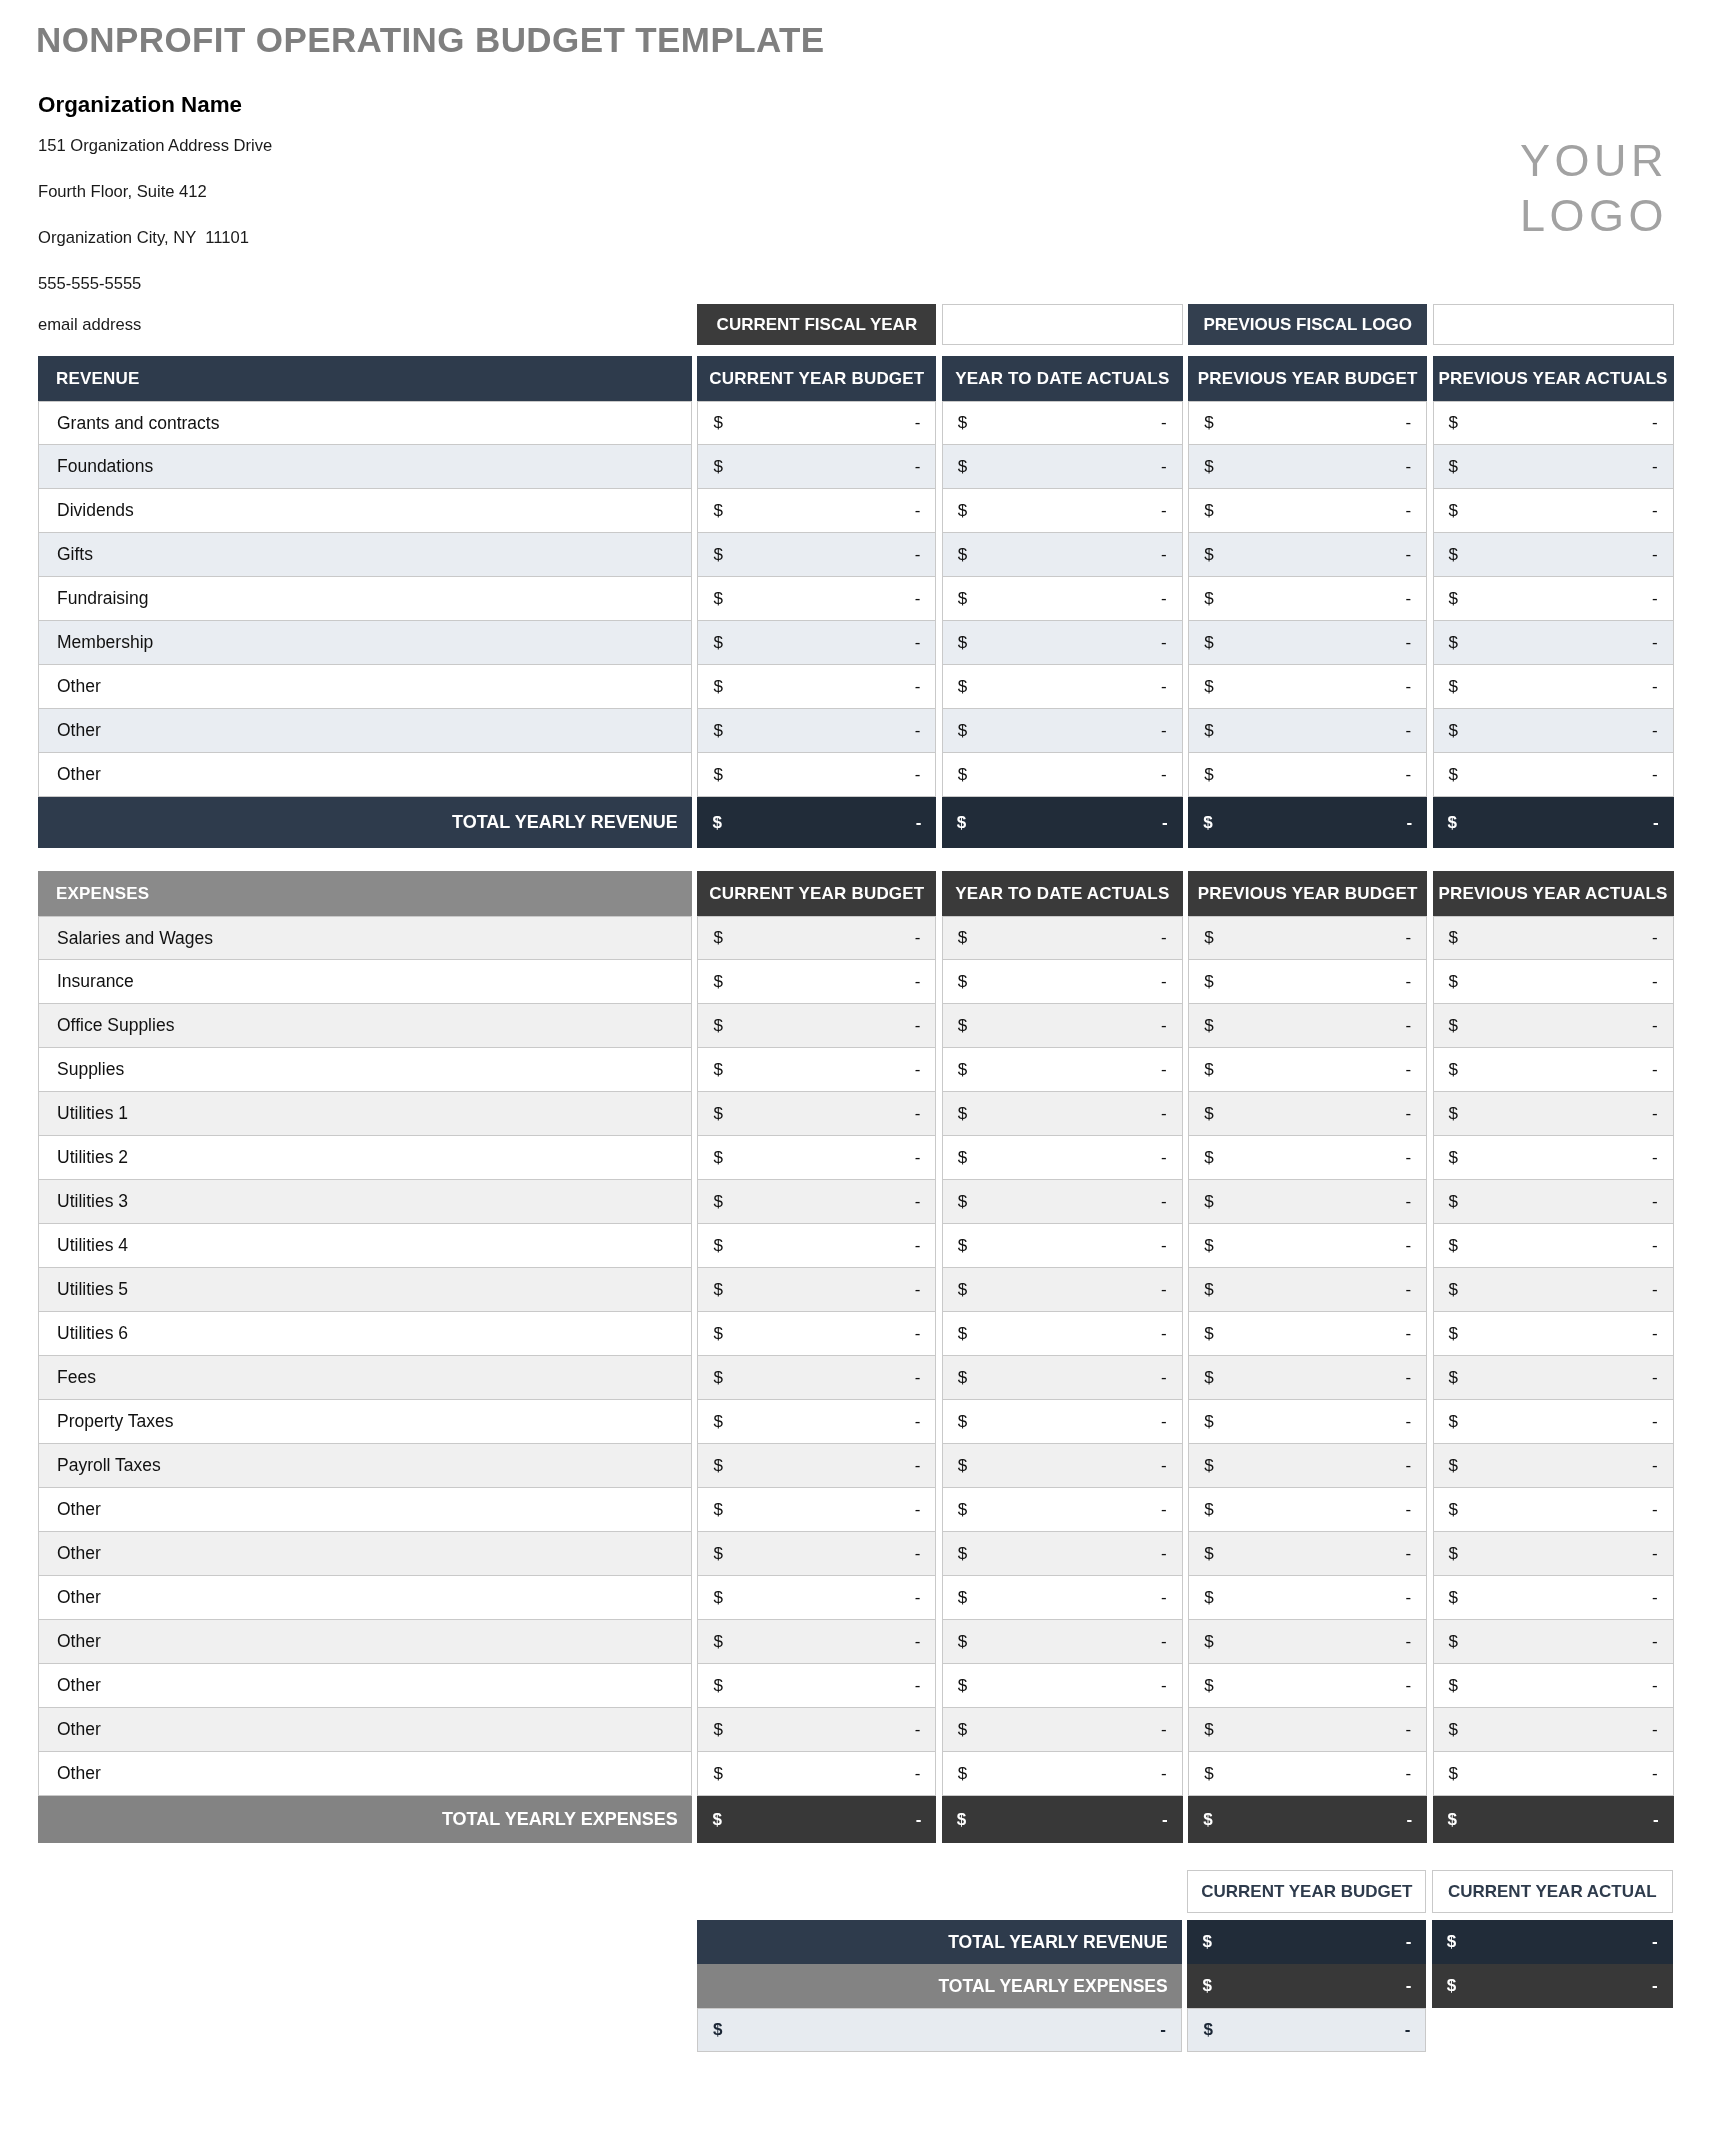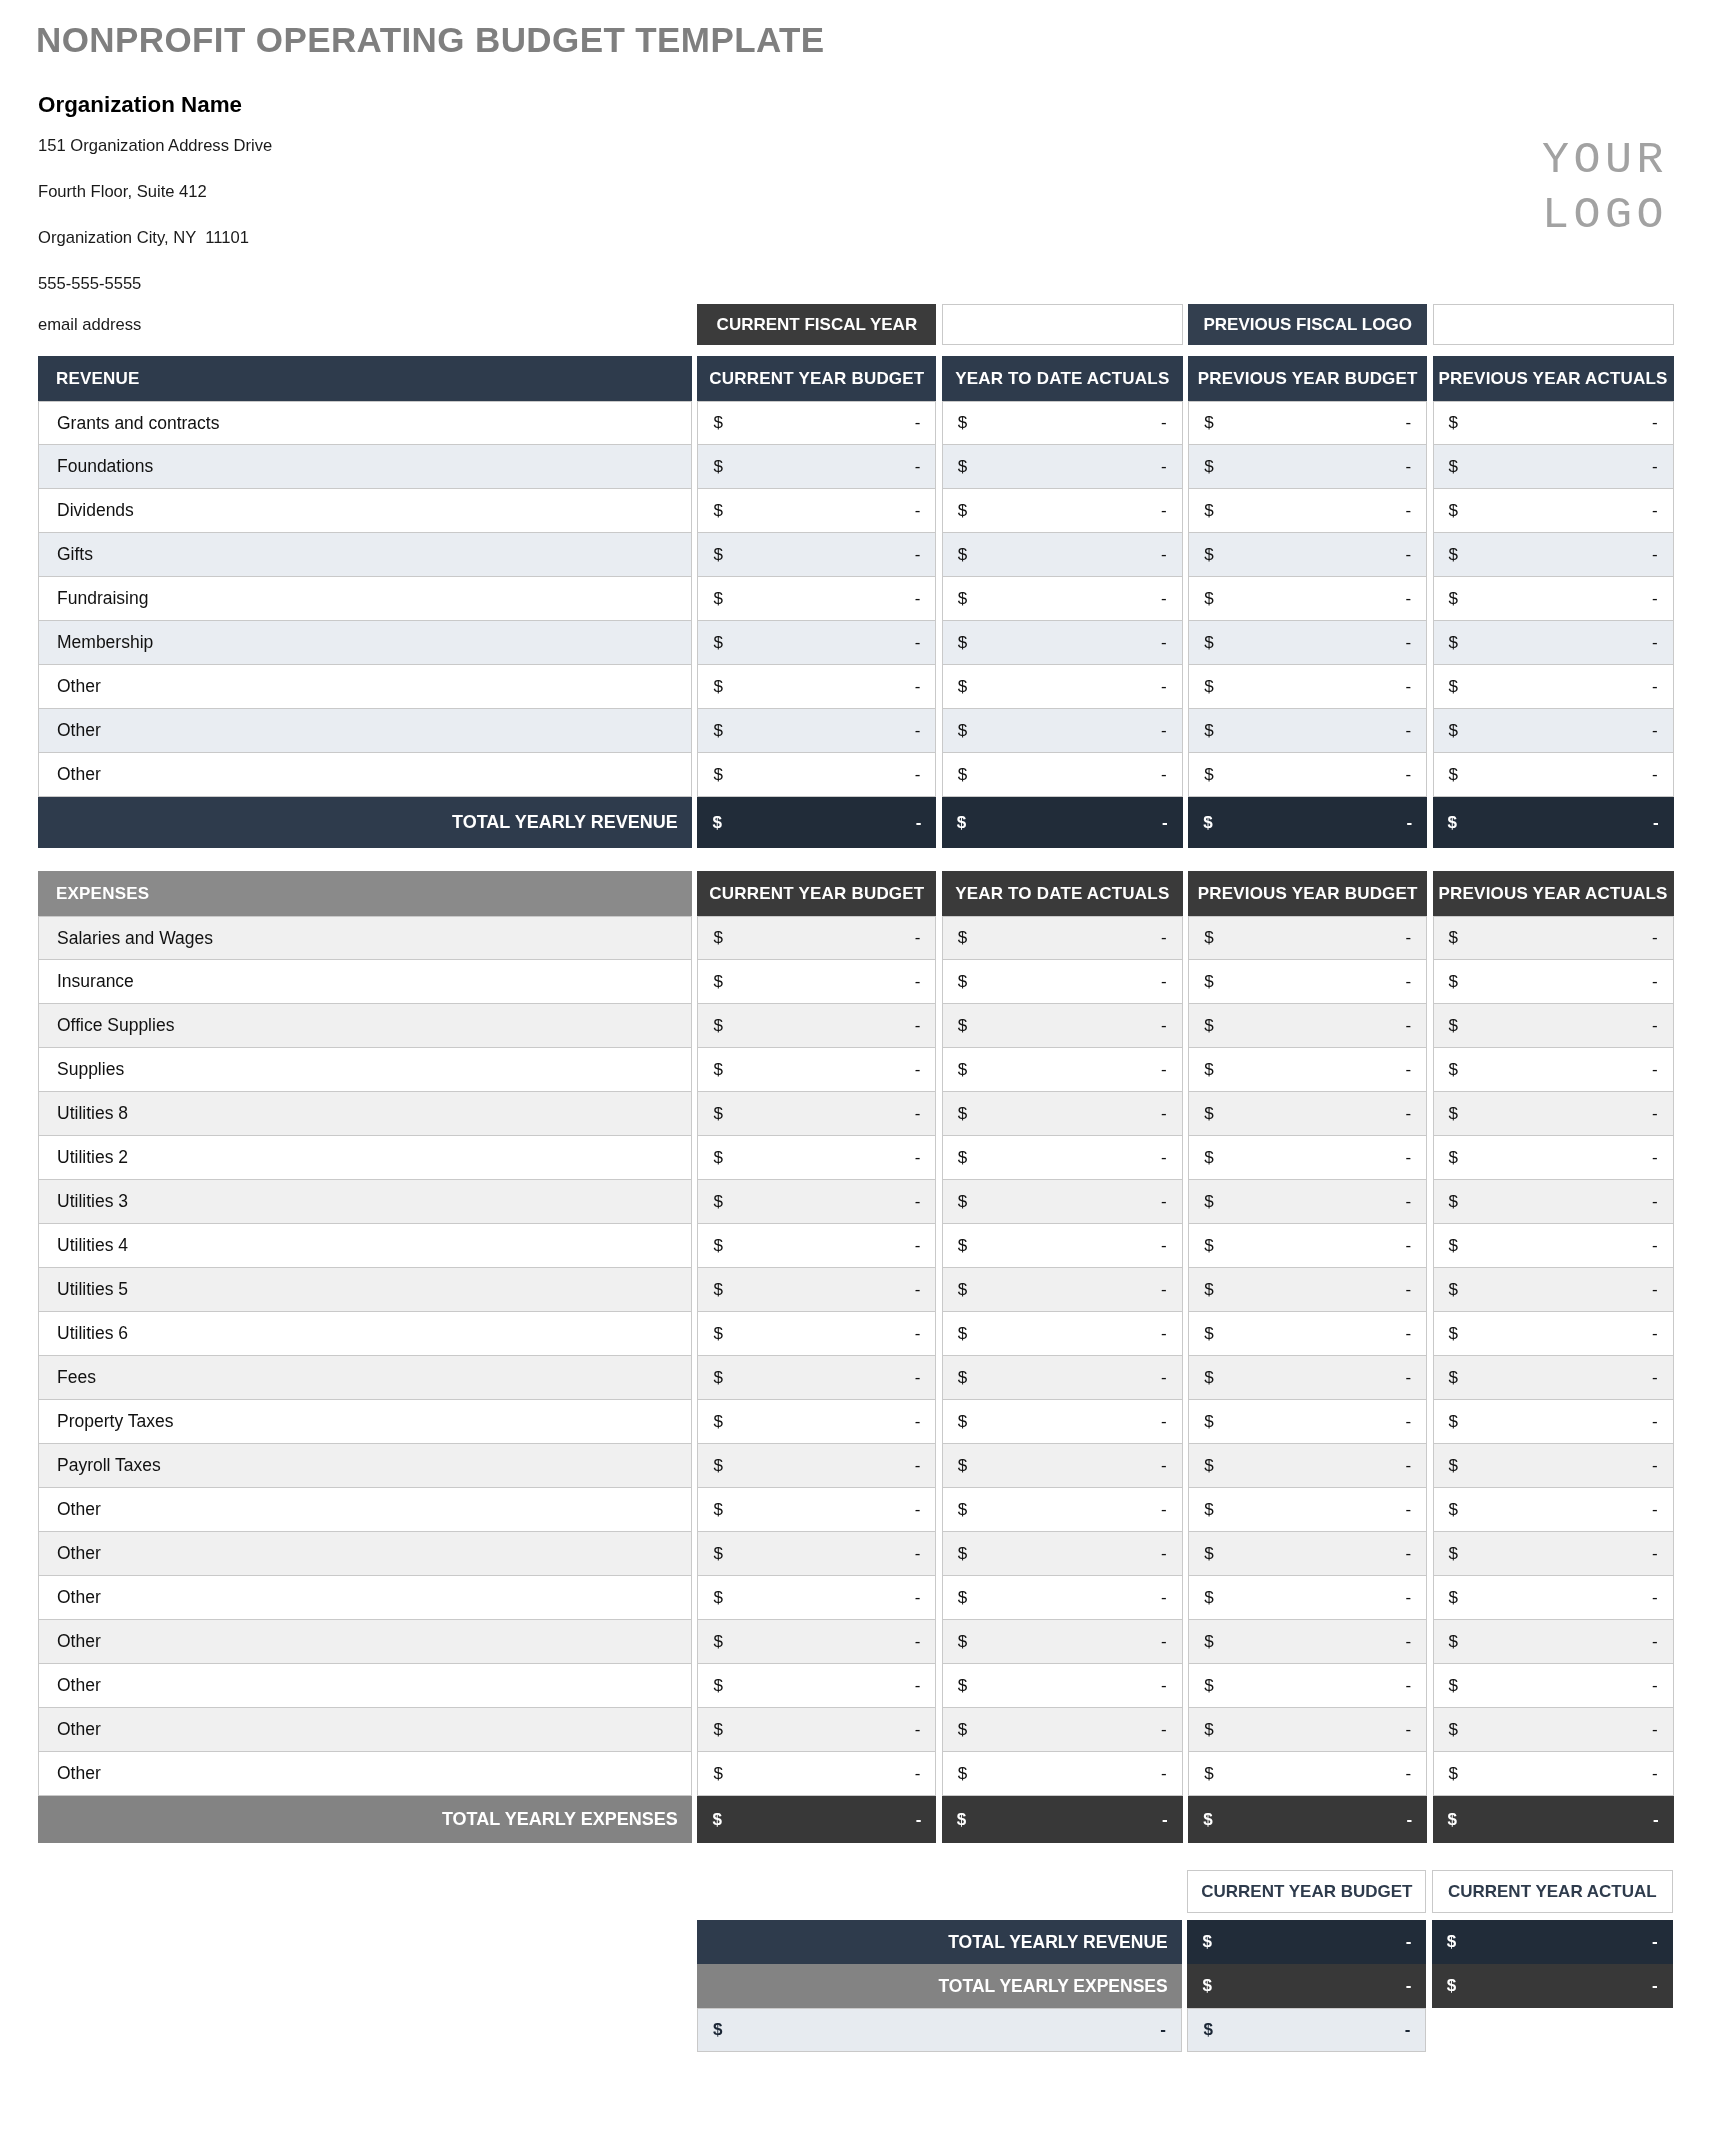--- a/index.html
+++ b/index.html
@@ -20,21 +20,21 @@
   }
   .org-name {
     position: absolute; top: 92px; left: 38px;
     font-size: 22.4px; font-weight: bold; color: #000;
   }
   .org-block { position: absolute; top: 136px; left: 38px; }
   .org-line { font-size: 16.6px; color: #1a1a1a; margin-bottom: 26px; white-space: pre; }
   .logo {
     position: absolute; top: 134px; right: 64px;
     text-align: right; font-size: 45px; line-height: 1.22;
-    letter-spacing: 4.5px; color: var(--logo-gray, #a2a2a2); font-weight: 400; font-family: Liberation Mono, monospace;
+    letter-spacing: 4.5px; color: var(--logo-gray, #a2a2a2); font-weight: 400;
   }
 
   
   .cols {
     display: grid;
     grid-template-columns: 654px 239px 241px 239px 241px;
     column-gap: 5.4px;
   }
   .cell { display: flex; align-items: center; }
 
@@ -428,21 +428,21 @@
           <div class="cell amount">
             <span class="cur">$</span>
             <span class="amt">-</span>
           </div>
           <div class="cell amount">
             <span class="cur">$</span>
             <span class="amt">-</span>
           </div>
         </div>
         <div class="cols row">
-          <div class="cell label-cell alt-exp">Utilities 8</div>
+          <div class="cell label-cell alt-exp">Utilities 1</div>
           <div class="cell amount alt-exp">
             <span class="cur">$</span>
             <span class="amt">-</span>
           </div>
           <div class="cell amount alt-exp">
             <span class="cur">$</span>
             <span class="amt">-</span>
           </div>
           <div class="cell amount alt-exp">
             <span class="cur">$</span>

